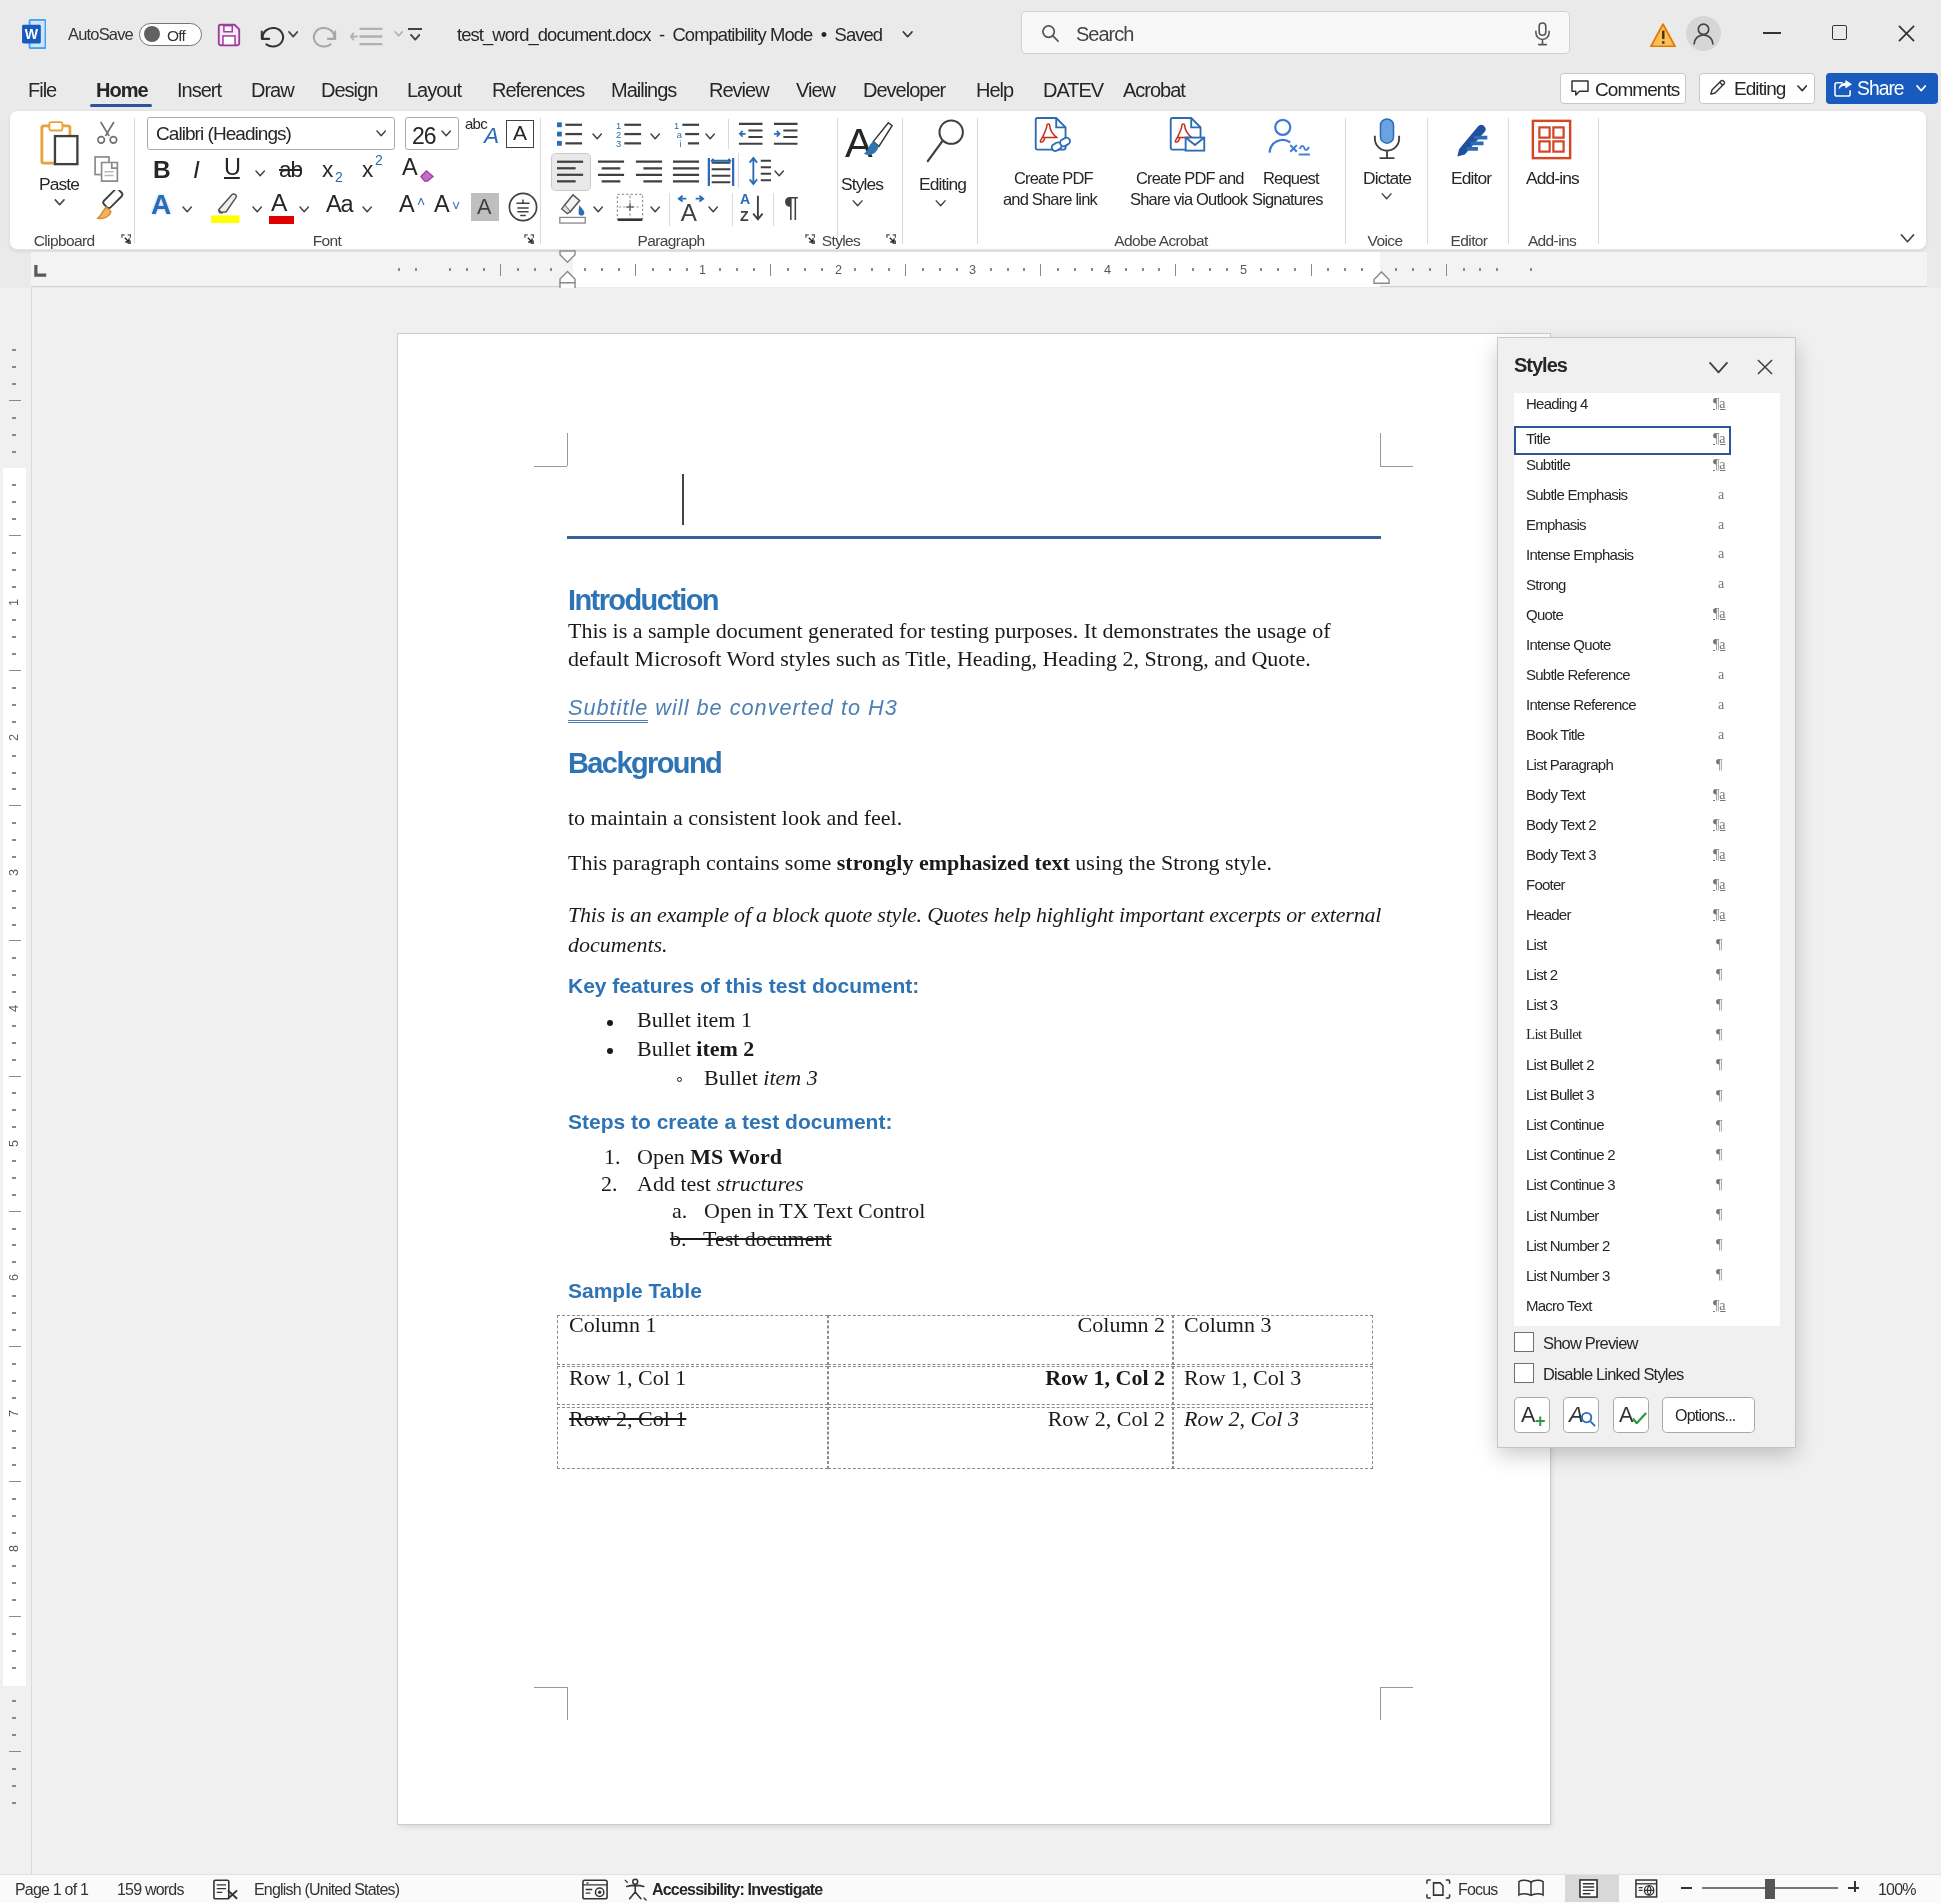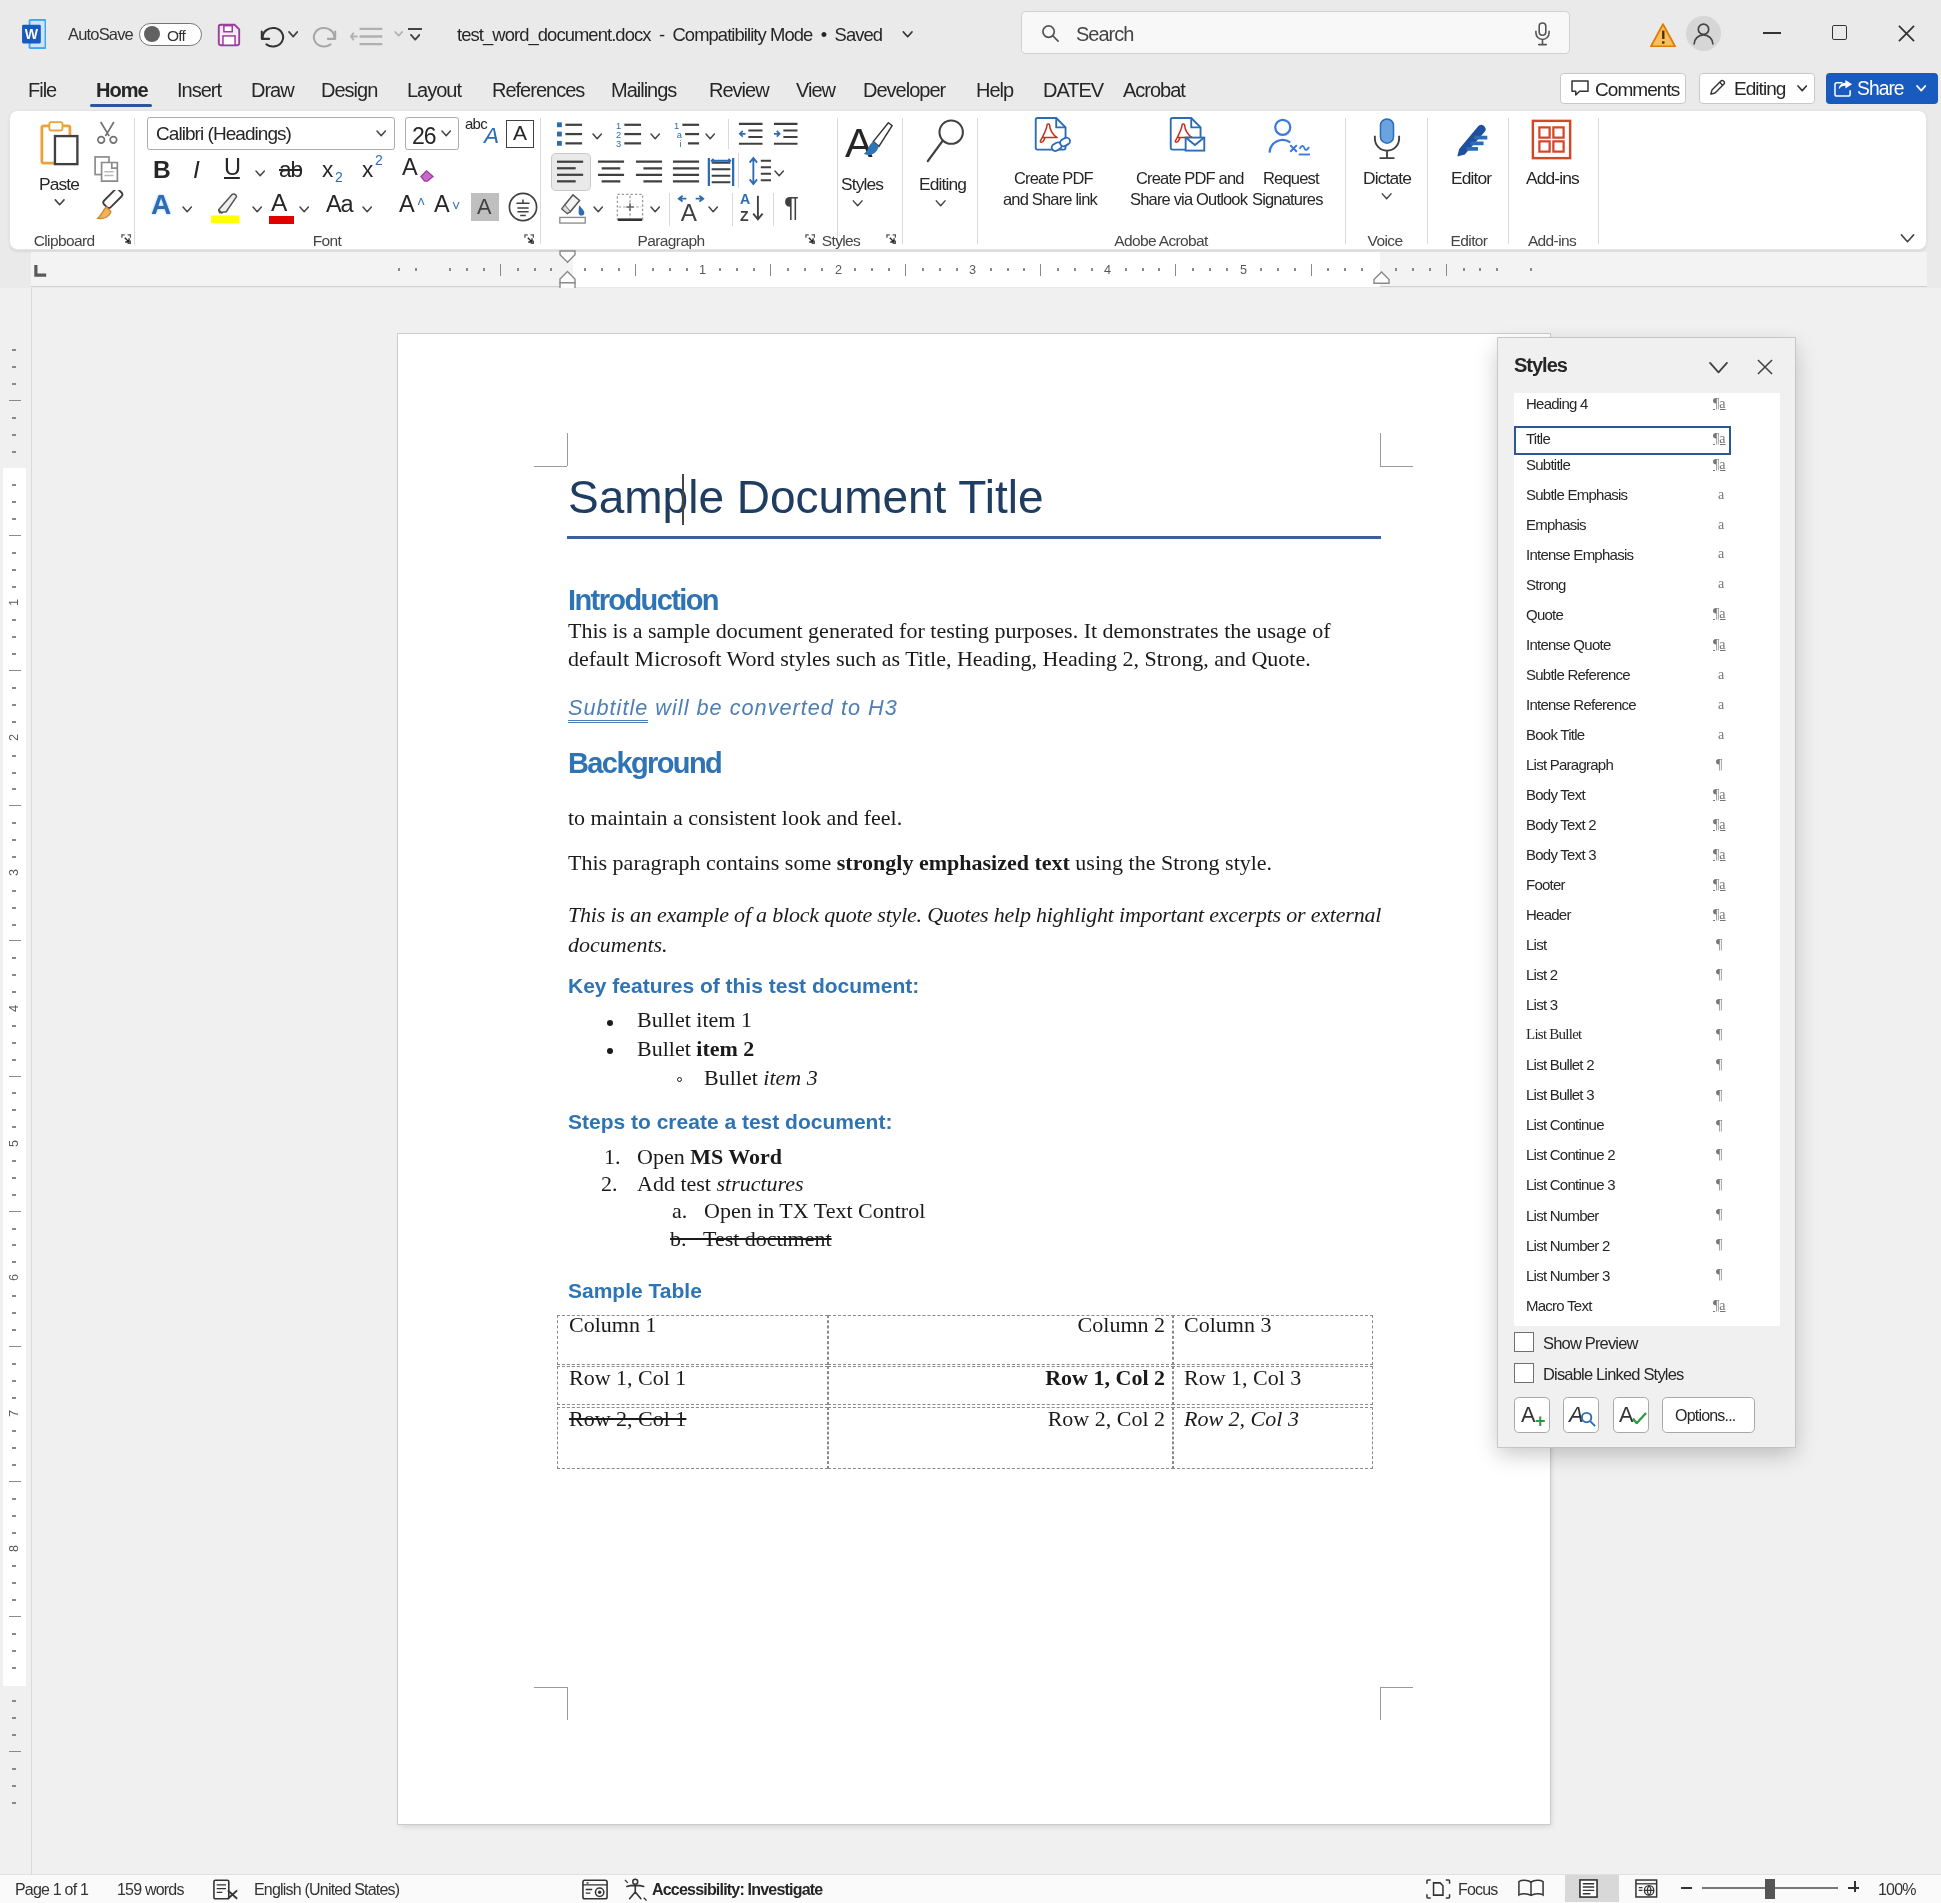--- a/index.html
+++ b/index.html
@@ -582,21 +582,20 @@
       <path d="M36 0"></path>
     </svg>
 <div style="position:absolute;left:534px;top:466px;width:33px;height:1.4px;background:#9a9a9a;"></div>
 <div style="position:absolute;left:567px;top:433px;width:1.4px;height:33px;background:#9a9a9a;"></div>
 <div style="position:absolute;left:1380px;top:466px;width:33px;height:1.4px;background:#9a9a9a;"></div>
 <div style="position:absolute;left:1380px;top:433px;width:1.4px;height:33px;background:#9a9a9a;"></div>
 <div style="position:absolute;left:534px;top:1687px;width:33px;height:1.4px;background:#9a9a9a;"></div>
 <div style="position:absolute;left:567px;top:1687px;width:1.4px;height:33px;background:#9a9a9a;"></div>
 <div style="position:absolute;left:1380px;top:1687px;width:33px;height:1.4px;background:#9a9a9a;"></div>
 <div style="position:absolute;left:1380px;top:1687px;width:1.4px;height:33px;background:#9a9a9a;"></div>
-<div style="position:absolute;left:568px;top:471px;line-height:53px;font-family:'Liberation Sans',sans-serif;font-size:46px;color:#1f3c61;font-weight:normal;font-style:normal;white-space:nowrap;">Sample Document Title</div>
 <div style="position:absolute;left:567px;top:536px;width:814px;height:2.8px;background:#39629c;"></div>
 <div style="position:absolute;left:568px;top:583px;line-height:34px;font-family:'Liberation Sans',sans-serif;font-size:29px;color:#2e74b5;font-weight:bold;font-style:normal;white-space:nowrap;letter-spacing:-1.6px;">Introduction</div>
 <div style="position:absolute;left:568px;top:618px;line-height:26px;font-family:'Liberation Serif',serif;font-size:22px;color:#1a1a1a;font-weight:normal;font-style:normal;white-space:nowrap;">This is a sample document generated for testing purposes. It demonstrates the usage of</div>
 <div style="position:absolute;left:568px;top:646px;line-height:26px;font-family:'Liberation Serif',serif;font-size:22px;color:#1a1a1a;font-weight:normal;font-style:normal;white-space:nowrap;">default Microsoft Word styles such as Title, Heading, Heading 2, Strong, and Quote.</div>
 <div style="position:absolute;left:568px;top:695px;line-height:25px;font-family:'Liberation Sans',sans-serif;font-size:21.7px;color:#4d7eb4;font-weight:normal;font-style:italic;white-space:nowrap;letter-spacing:1px;"><span style="border-bottom:3.8px double #4d7eb4;">Subtitle</span> will be converted to H3</div>
 <div style="position:absolute;left:568px;top:746px;line-height:34px;font-family:'Liberation Sans',sans-serif;font-size:29px;color:#2e74b5;font-weight:bold;font-style:normal;white-space:nowrap;letter-spacing:-1.6px;">Background</div>
 <div style="position:absolute;left:568px;top:805px;line-height:26px;font-family:'Liberation Serif',serif;font-size:22px;color:#1a1a1a;font-weight:normal;font-style:normal;white-space:nowrap;">to maintain a consistent look and feel.</div>
 <div style="position:absolute;left:568px;top:902px;line-height:25px;font-family:'Liberation Serif',serif;font-size:22px;color:#1a1a1a;font-weight:normal;font-style:italic;white-space:nowrap;letter-spacing:-0.2px;">This is an example of a block quote style. Quotes help highlight important excerpts or external</div>
 <div style="position:absolute;left:568px;top:850px;line-height:26px;font-family:'Liberation Serif',serif;font-size:22px;color:#1a1a1a;font-weight:normal;font-style:normal;white-space:nowrap;">This paragraph contains some <b>strongly emphasized text</b> using the Strong style.</div>
 <div style="position:absolute;left:568px;top:932px;line-height:26px;font-family:'Liberation Serif',serif;font-size:22px;color:#1a1a1a;font-weight:normal;font-style:italic;white-space:nowrap;">documents.</div>

